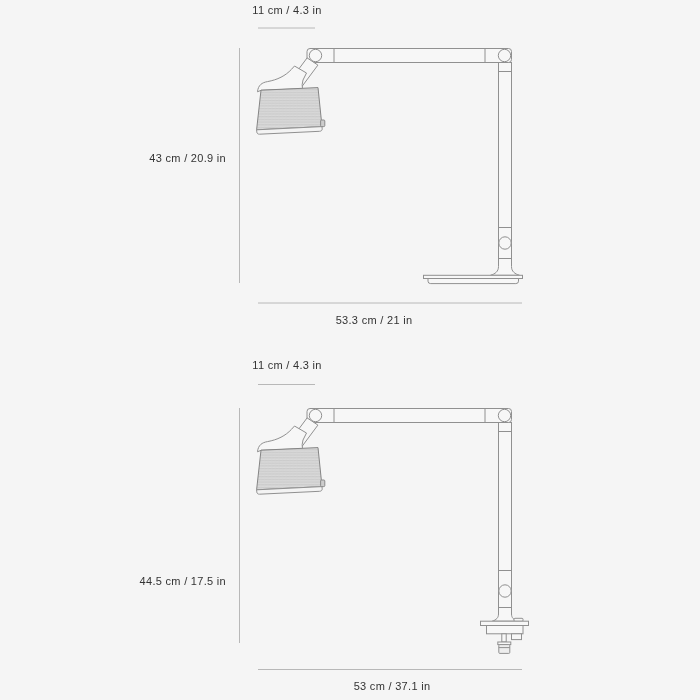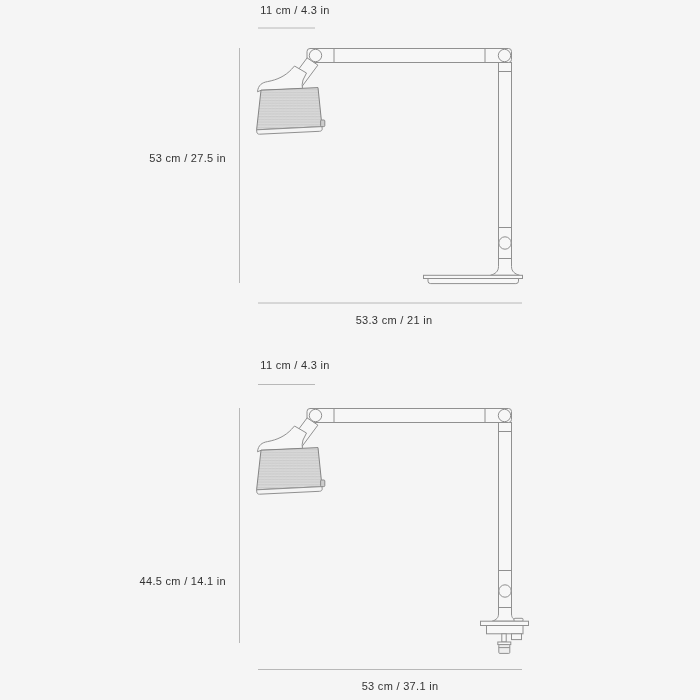--- a/index.html
+++ b/index.html
@@ -11,21 +11,21 @@
   #stage { position: absolute; left: 0; top: 0; width: 700px; height: 700px; }
   svg#diagram { position: absolute; left: 0; top: 0; }
   .dim-label {
     position: absolute;
     font-size: 11px;
     line-height: 13px;
     letter-spacing: 0.3px;
     color: #333333;
     white-space: nowrap;
   }
-  .center { transform: translateX(-50%); margin-left: 8px; }
+  .center { transform: translateX(-50%); }
   
   .part   { stroke: #909090; stroke-width: 1; fill: #f7f7f7; }
   .seam   { stroke: #909090; stroke-width: 1; fill: none; }
   .dimln  { stroke: #b8b8b8; stroke-width: 1; fill: none; }
   .meshed { stroke: #858585; stroke-width: 1; }
   .rim    { stroke: #909090; stroke-width: 1; fill: #f3f3f3; }
   .knobfill { stroke: #909090; stroke-width: 1; fill: #ededed; }
   .switch { stroke: #8a8a8a; stroke-width: 1; fill: #cccccc; }
 </style>
 </head>
@@ -90,20 +90,20 @@
       <use href="#lamp-upper" transform="translate(0,360)"></use>
       <g>
         <line class="dimln" x1="258" y1="384.5" x2="315" y2="384.5"></line>
         <line class="dimln" x1="239.5" y1="408" x2="239.5" y2="643"></line>
         <line class="dimln" x1="258" y1="669.5" x2="522" y2="669.5"></line>
       </g>
     </g>
   </svg>
 
   <div class="dim-label center" style="left:287px; top:4px;">11 cm / 4.3 in</div>
-  <div class="dim-label" style="right:474px; top:152px;">53 cm / 27.5 in</div>
-  <div class="dim-label center" style="left:386px; top:314px;">53.3 cm / 21 in</div>
+  <div class="dim-label" style="right:474px; top:152px;">43 cm / 20.9 in</div>
+  <div class="dim-label center" style="left:374px; top:314px;">53.3 cm / 21 in</div>
 
   <div class="dim-label center" style="left:287px; top:359px;">11 cm / 4.3 in</div>
-  <div class="dim-label" style="right:474px; top:575px;">44.5 cm / 14.1 in</div>
+  <div class="dim-label" style="right:474px; top:575px;">44.5 cm / 17.5 in</div>
   <div class="dim-label center" style="left:392px; top:680px;">53 cm / 37.1 in</div>
 
 </div>
 
 </body></html>

